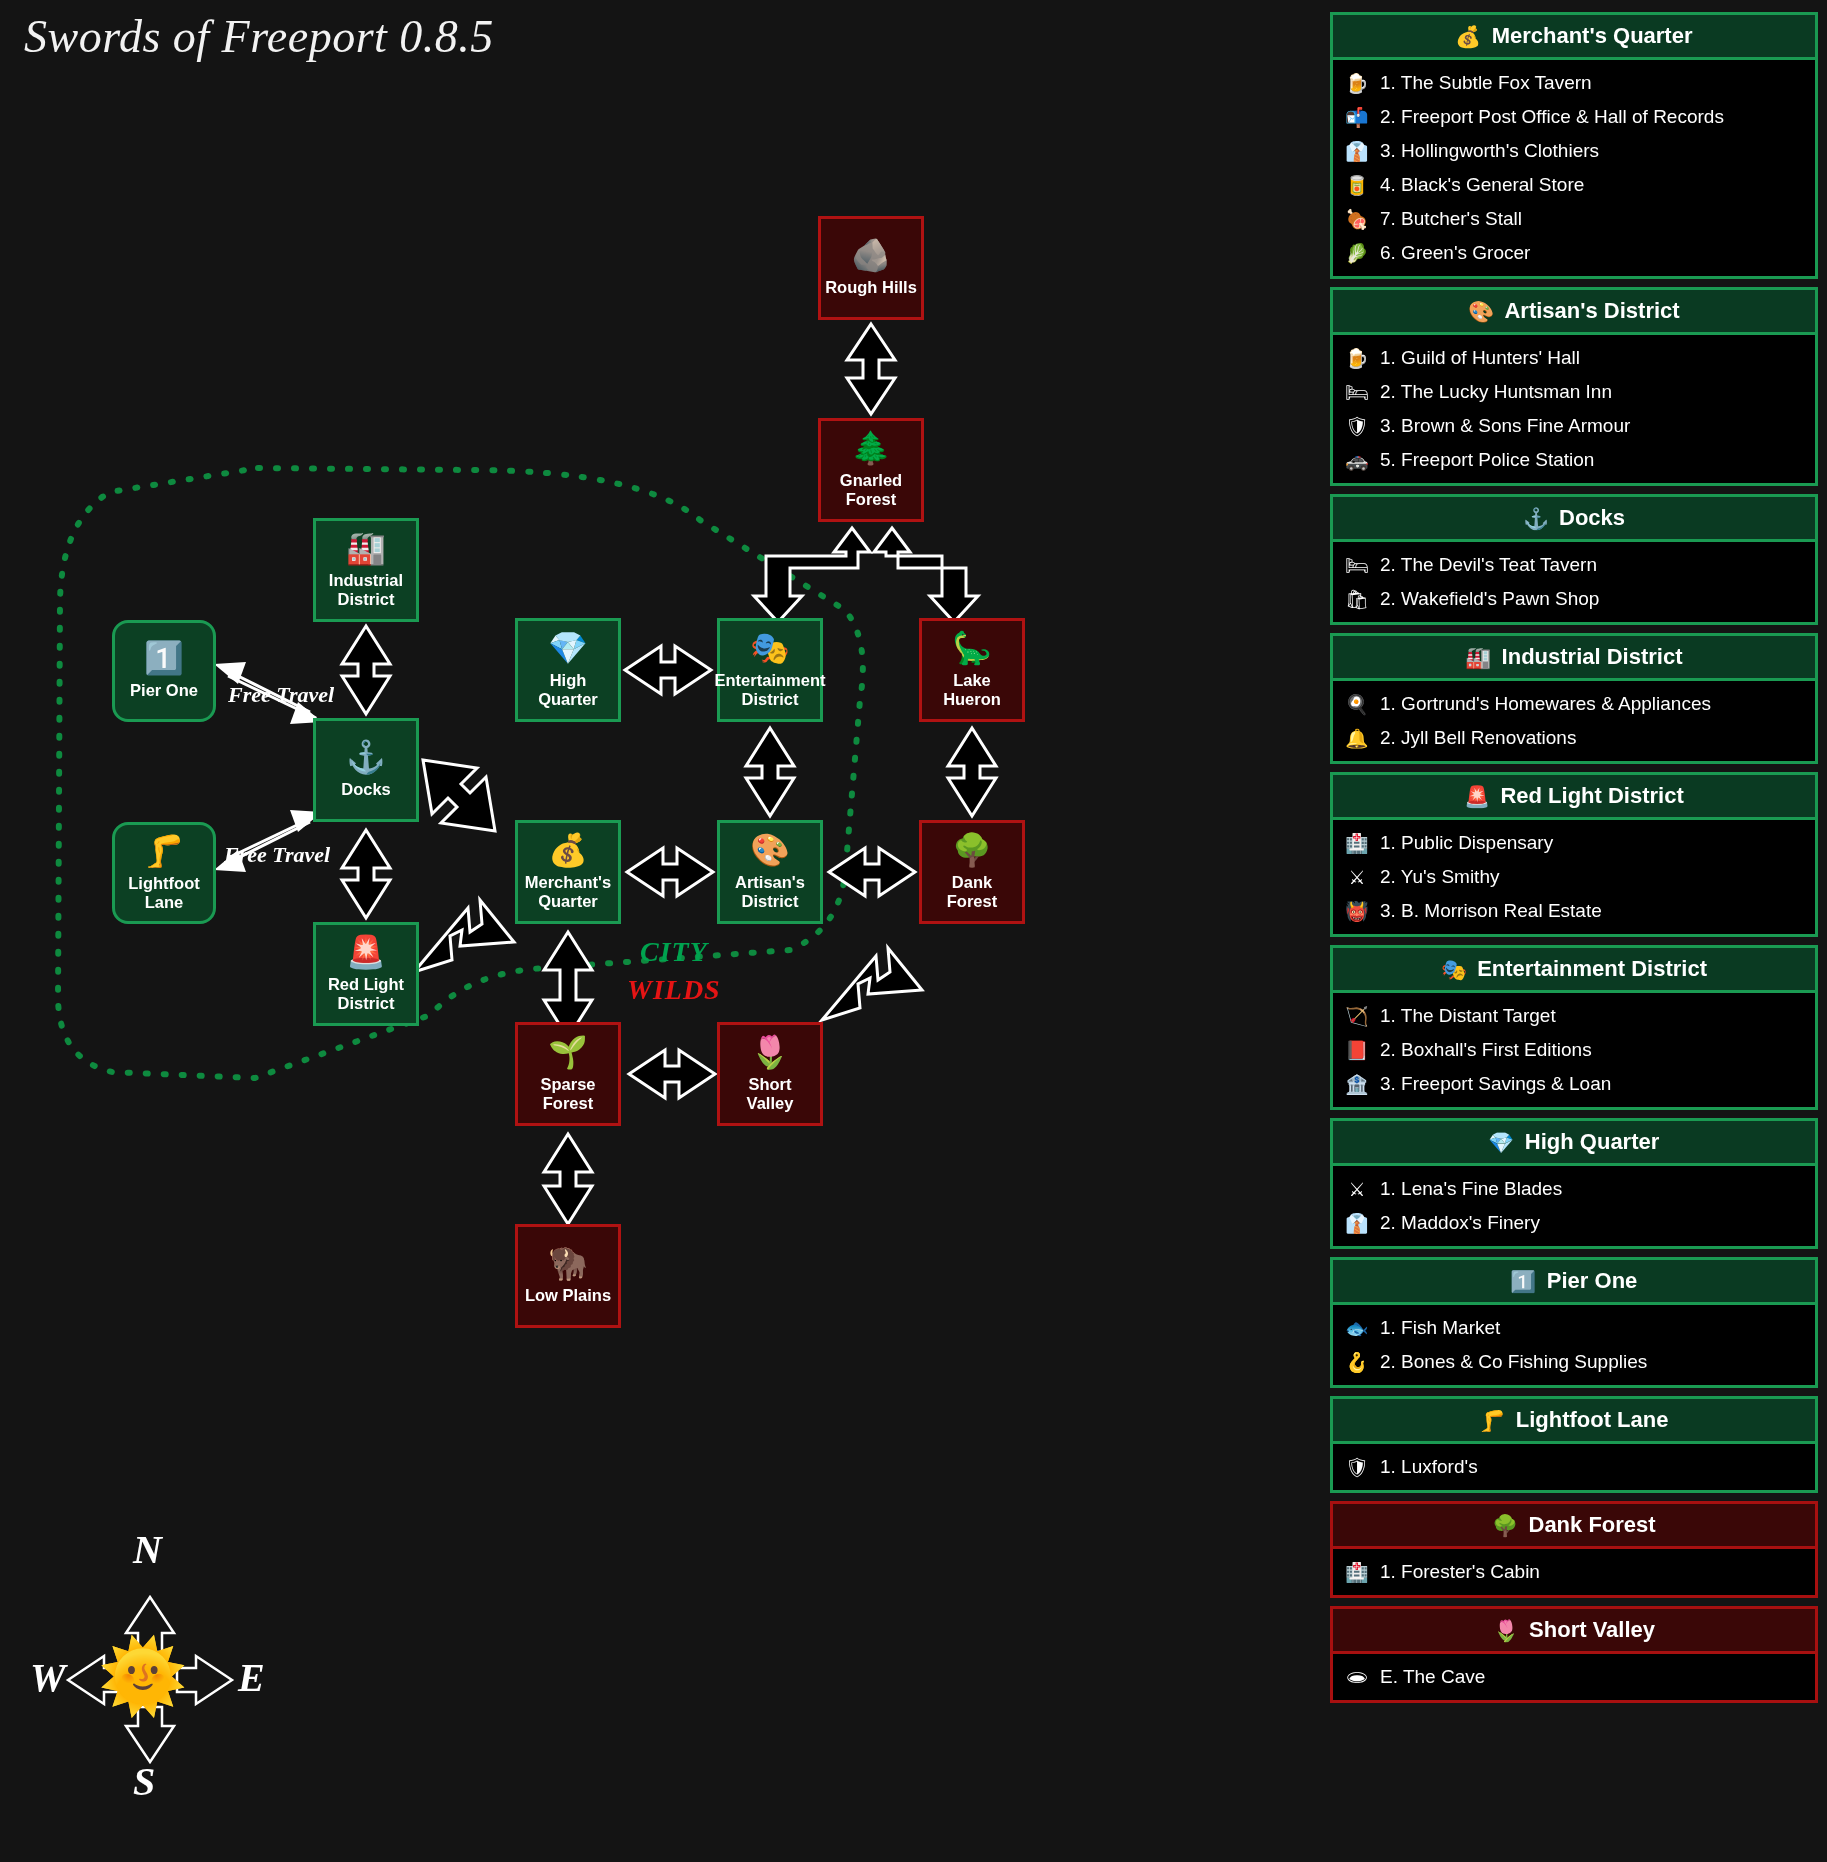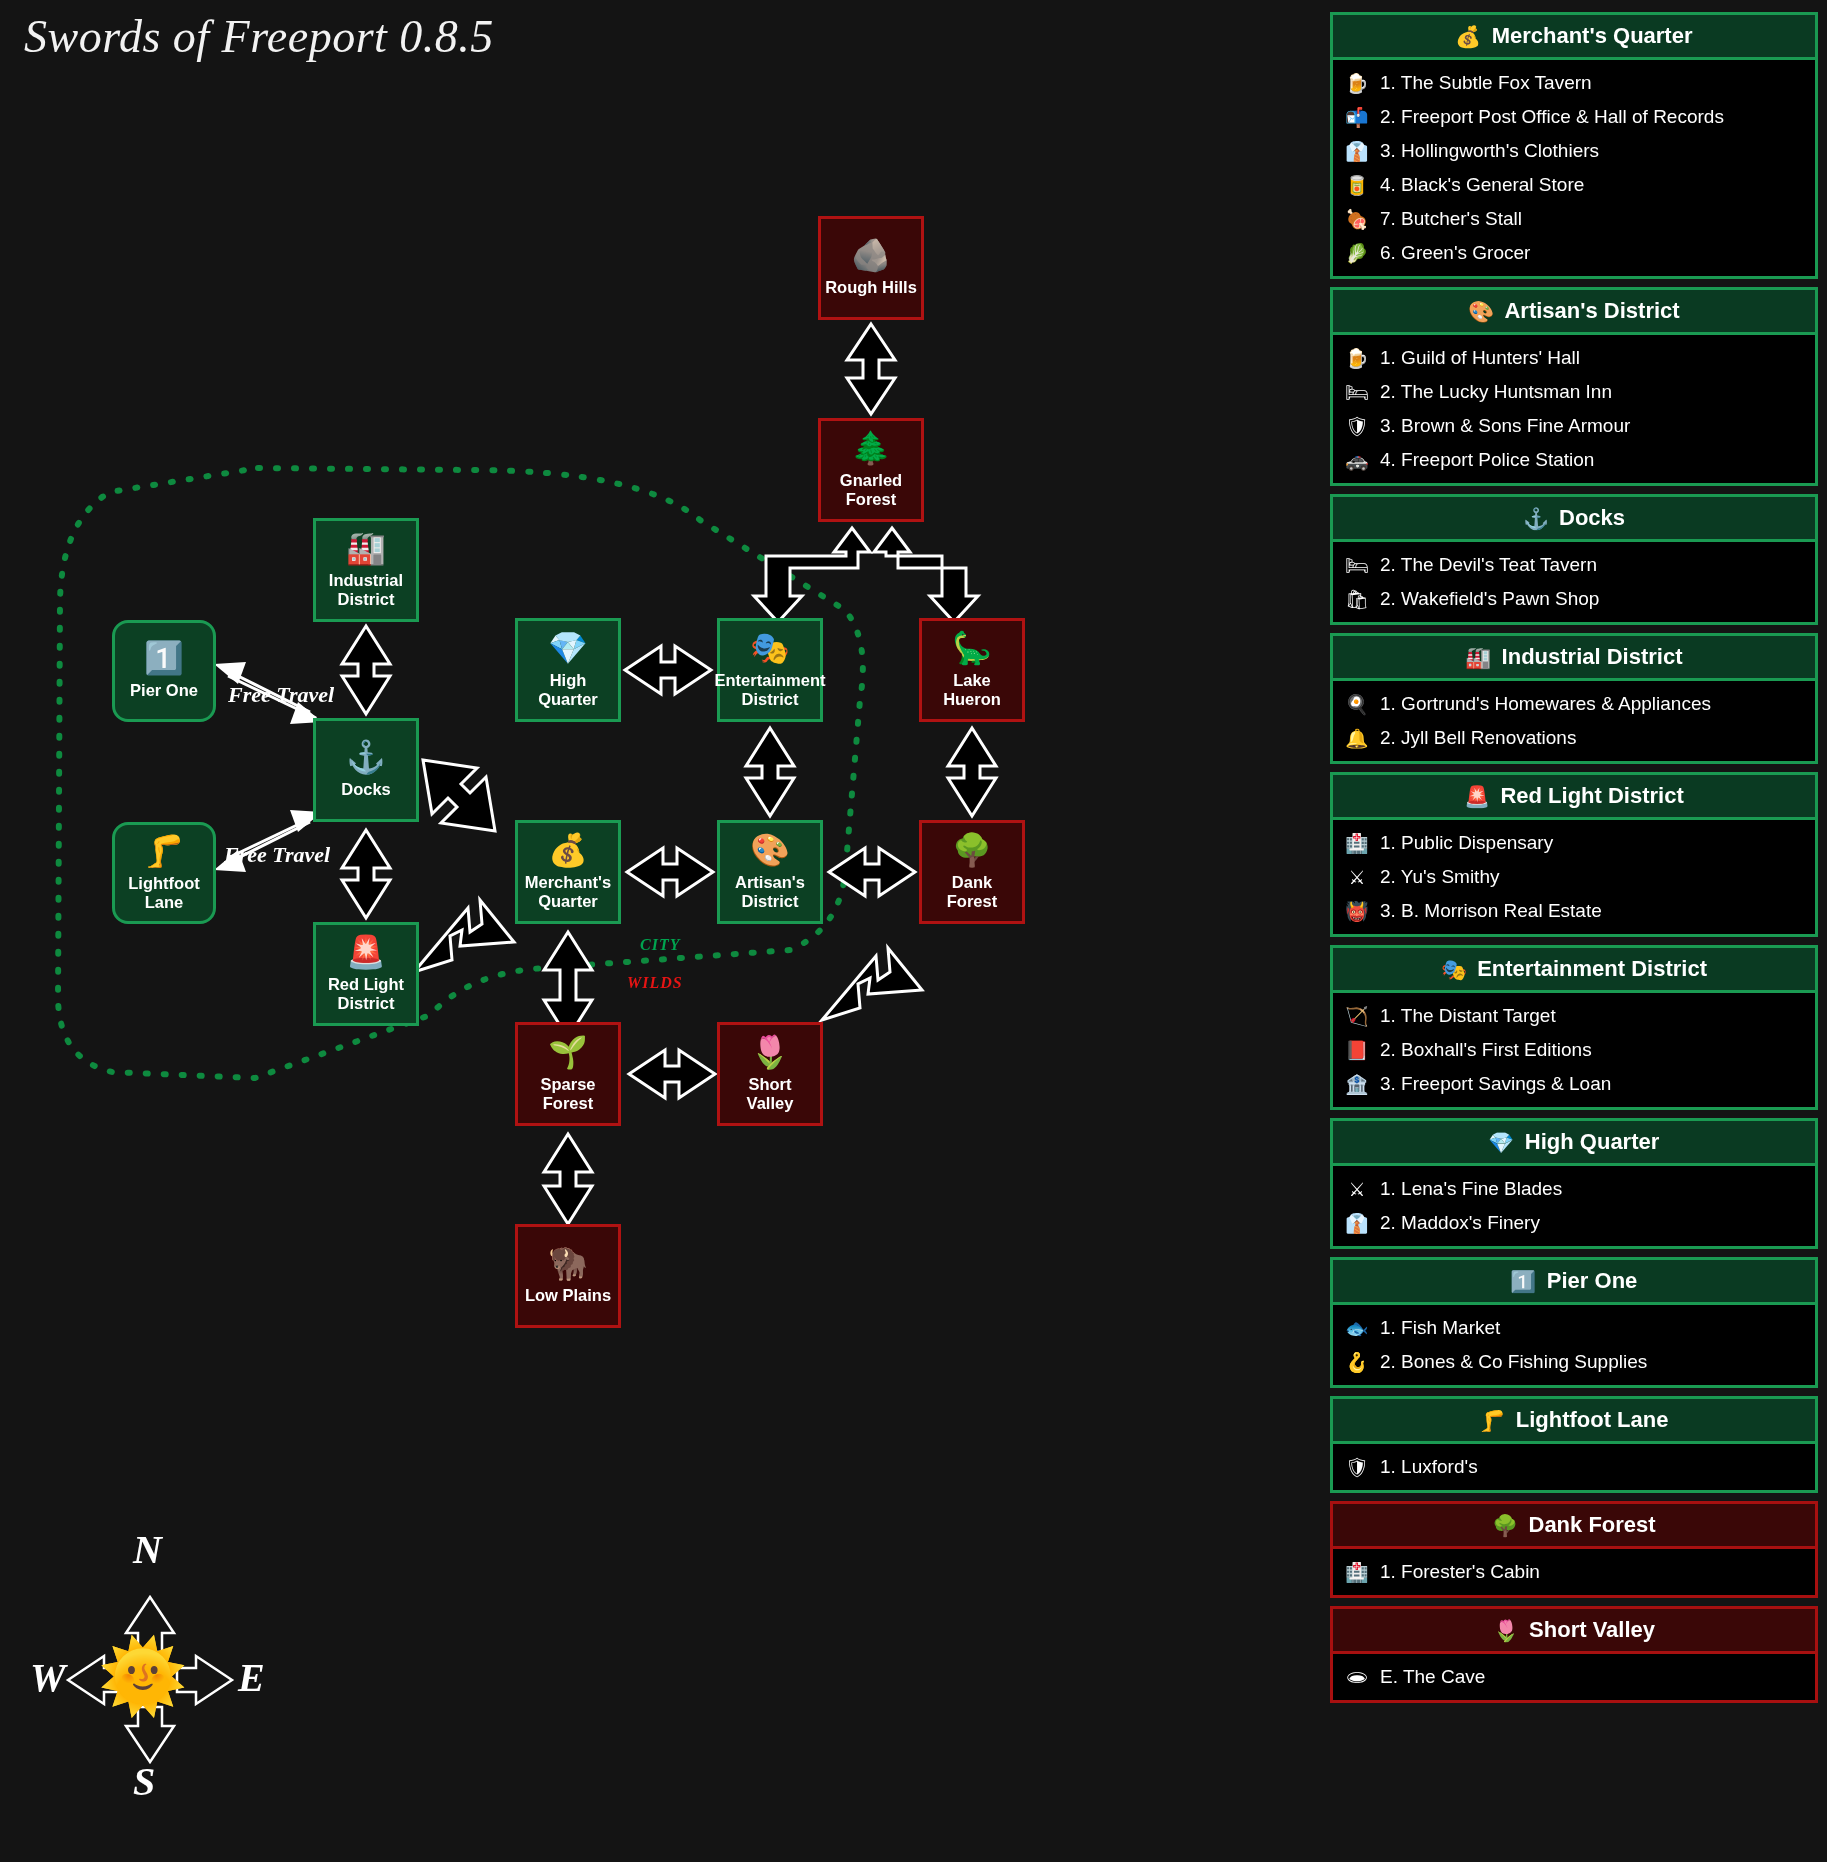--- a/index.html
+++ b/index.html
@@ -43,21 +43,21 @@
 
   .node.city   { background: #0c4023; border: 3px solid #1a9a52; }
   .node.wilds  { background: #3a0707; border: 3px solid #b01212; }
   .node.rounded { border-radius: 16px; }
 
   
   .zonelabel {
     position: absolute;
     font-family: "Liberation Serif", serif;
     font-style: italic; font-weight: bold;
-    font-size: 16px;
+    font-size: 28px;
     letter-spacing: 1px;
     z-index: 4;
   }
   #zone-city  { color: #00a34f; }
   #zone-wilds { color: #e51414; }
 
   .freelabel {
     position: absolute;
     font-family: "Liberation Serif", serif;
     font-style: italic; font-weight: bold;
@@ -314,21 +314,21 @@
           <div class="plist-item">
             <span class="iemoji">🛏</span>
             <span>2. The Lucky Huntsman Inn</span>
           </div>
           <div class="plist-item">
             <span class="iemoji">🛡</span>
             <span>3. Brown &amp; Sons Fine Armour</span>
           </div>
           <div class="plist-item">
             <span class="iemoji">🚓</span>
-            <span>4. Freeport Police Station</span>
+            <span>5. Freeport Police Station</span>
           </div>
         </div>
       </div>
       <div class="panel city">
         <div class="panel-header">
           <span class="hemoji">⚓</span>
           <span>Docks</span>
         </div>
         <div class="panel-body">
           <div class="plist-item">

